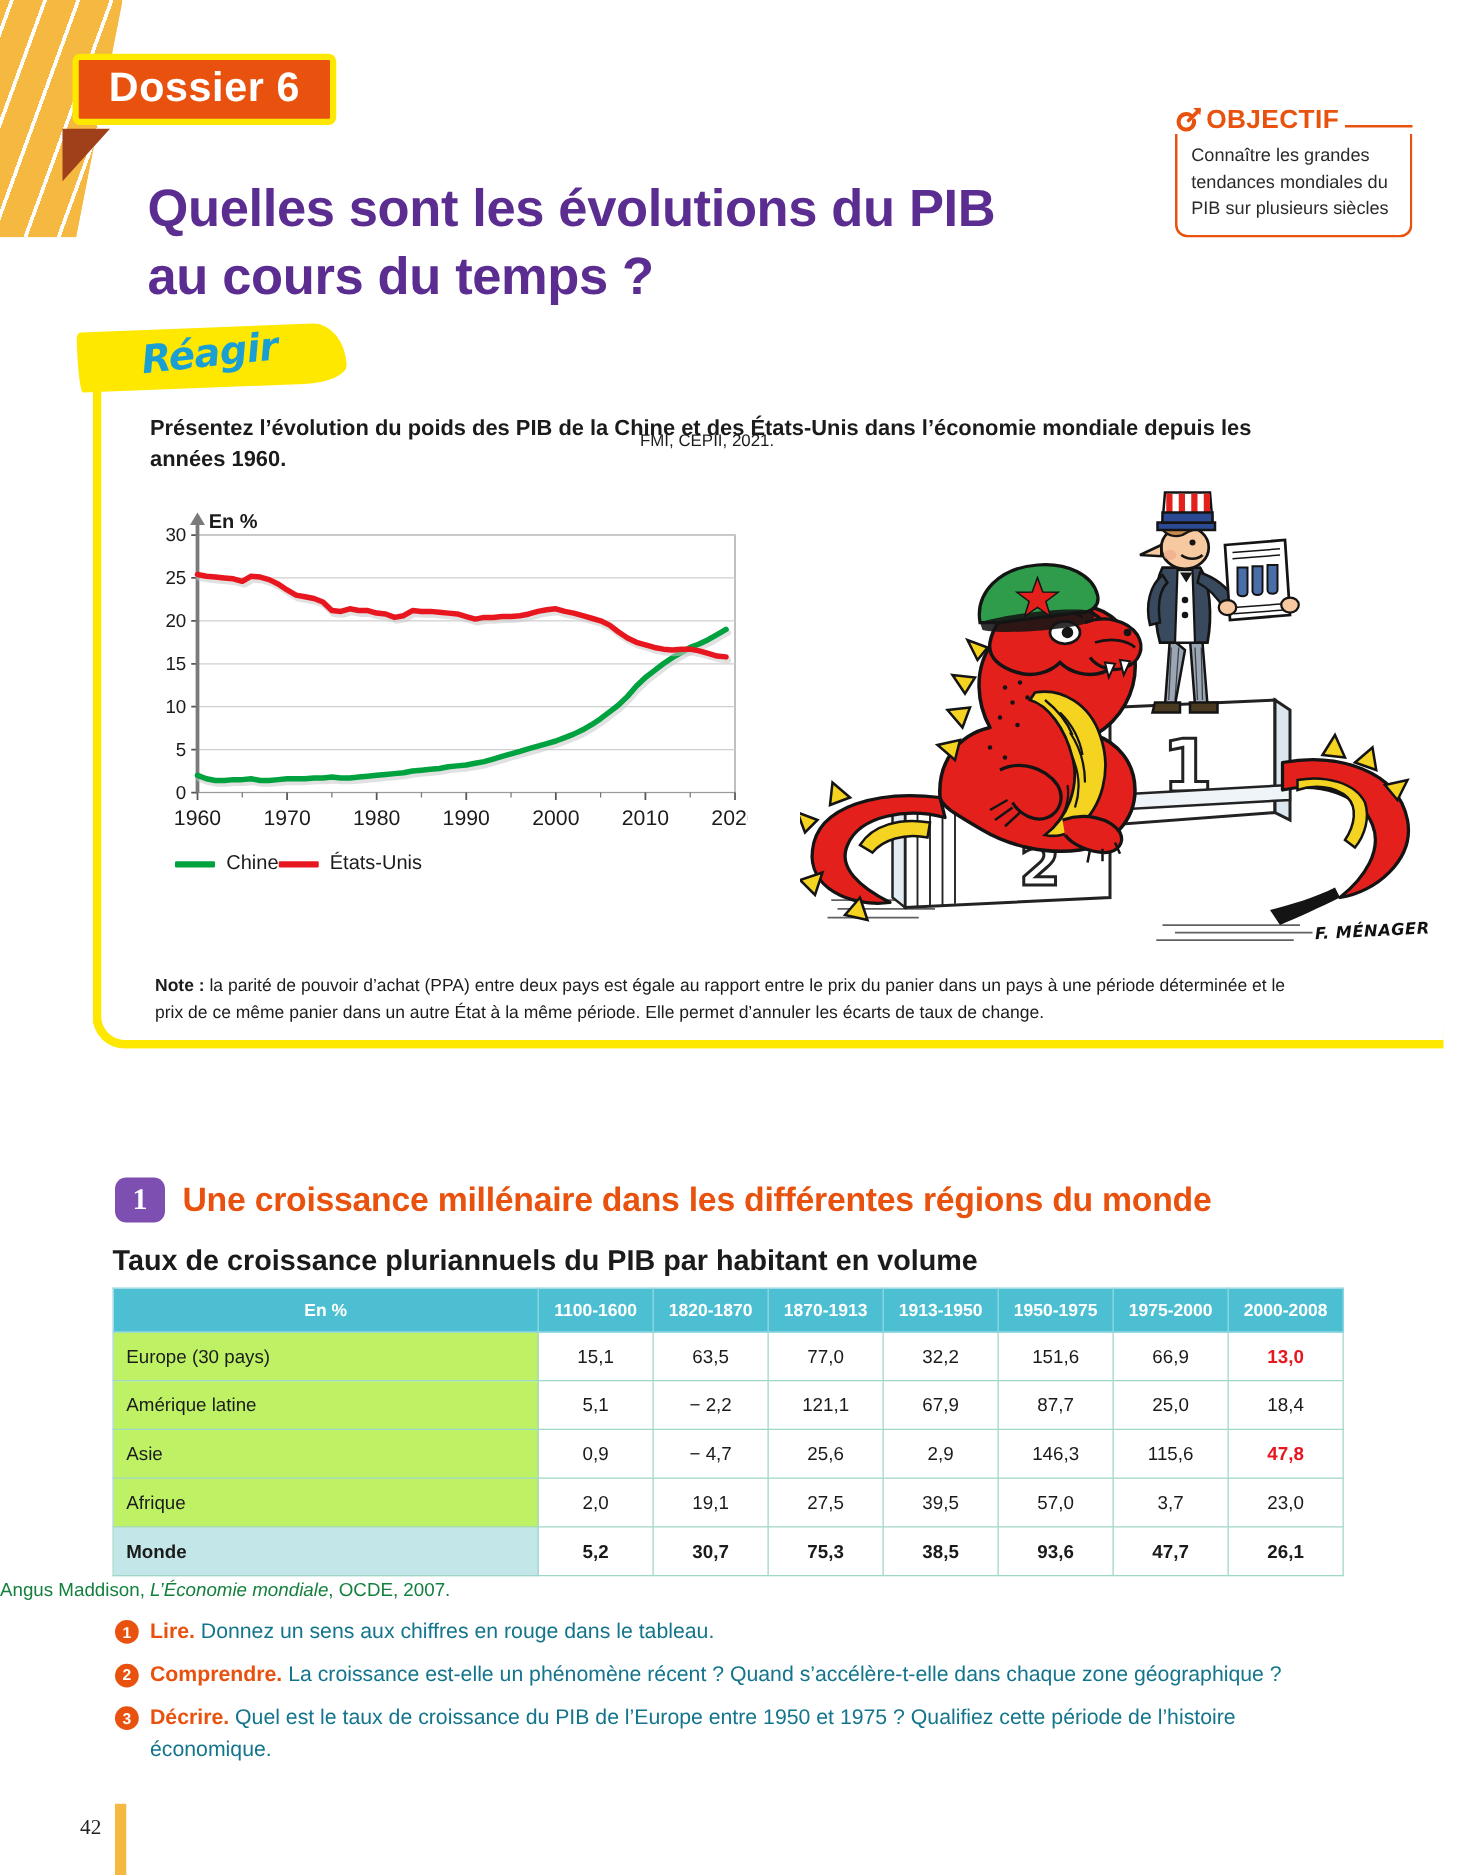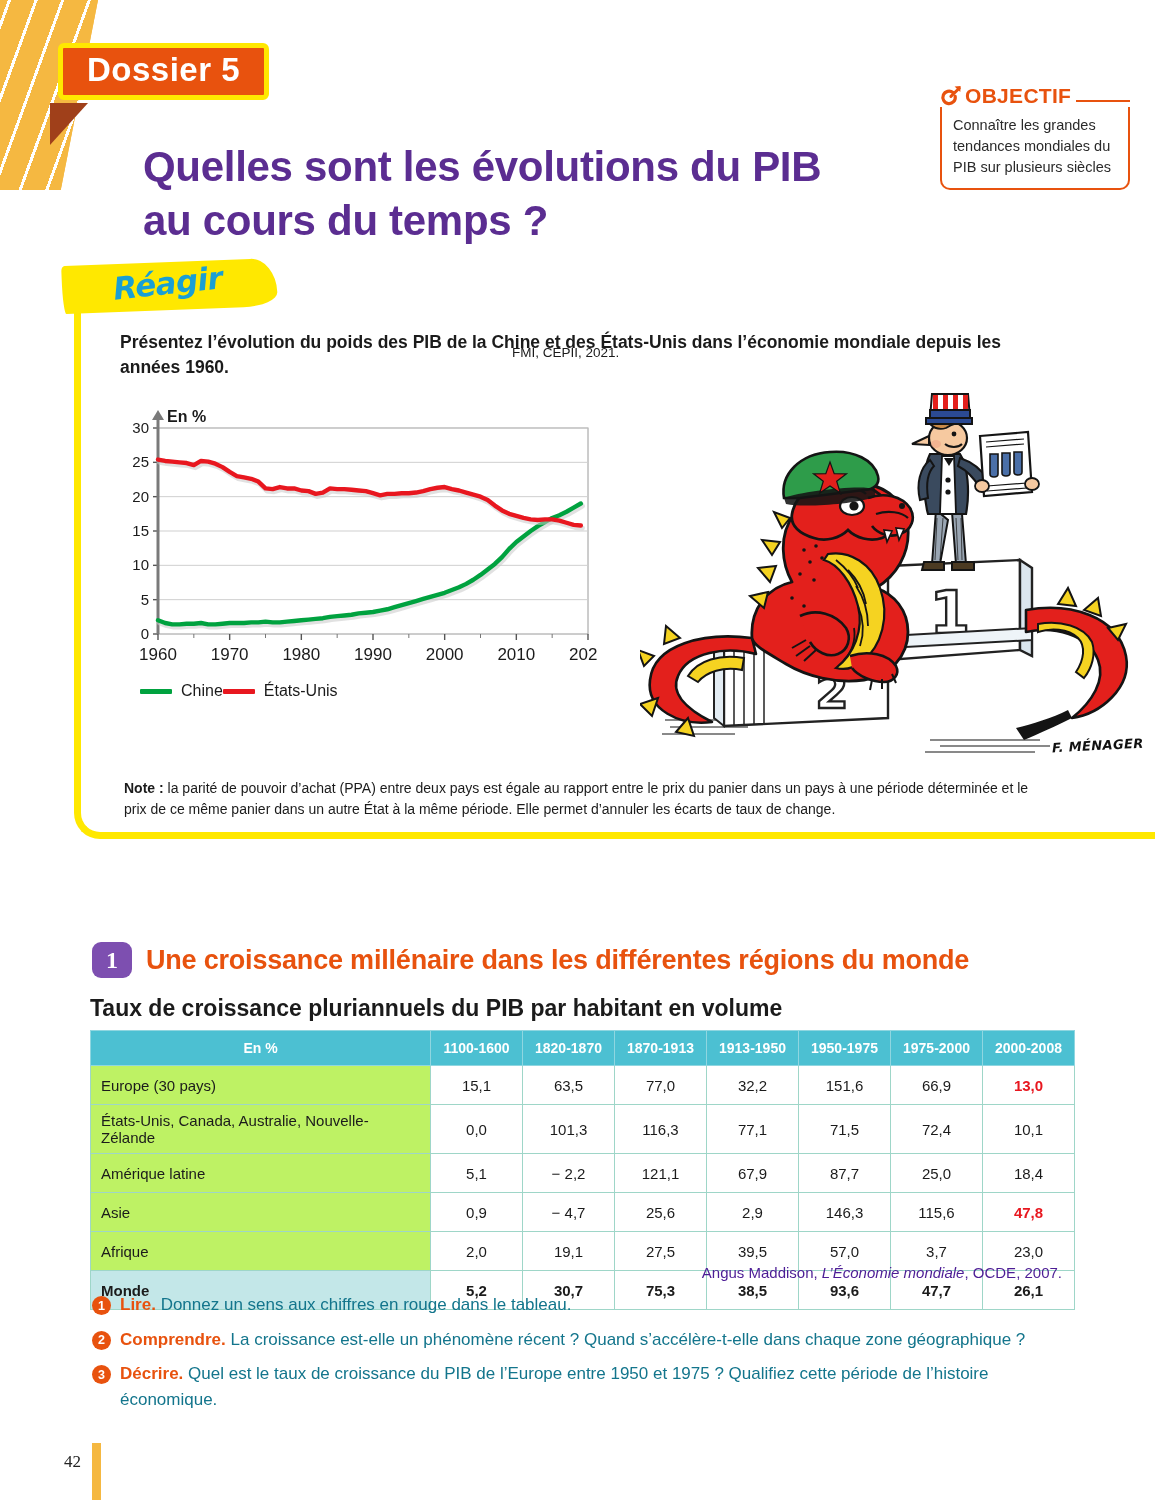--- a/index.html
+++ b/index.html
@@ -51,21 +51,20 @@
     line-height:1;
   }
 
   
   .main-title{
     position:absolute;left:118px;top:112px;width:790px;
     color:#5b2d91;
     font-size:42px;font-weight:bold;
     line-height:1.28;
     letter-spacing:-.3px;
-    margin-left:25px;
   }
 
   
   .objectif-wrap{position:absolute;left:940px;top:84px;width:190px;}
   .objectif-head{
     display:flex;align-items:flex-end;gap:3px;
     color:#e8520e;font-weight:bold;font-size:21px;
     letter-spacing:.3px;
     position:relative;
   }
@@ -175,22 +174,22 @@
     padding:7px 8px;text-align:center;height:24px;
   }
   .data-table td.rowlabel{
     text-align:left;background:#bef264;padding-left:10px;font-size:15px;
   }
   .data-table tr.total td{font-weight:bold;margin-top:24px;}
   .data-table tr.total td.rowlabel{background:#c3e7e8;font-weight:bold;}
   .val-red{color:#e8171f;font-weight:bold;}
 
   .table-source{
-    position:absolute;left:0;top:1264px;width:1062px;text-align:right;
-    font-size:15px;color:#4c1d95;
+    position:absolute;left:0;top:1264px;width:1062px;text-align:left;
+    font-size:15px;color:#15803d;
   }
   .table-source i{font-style:italic;}
 
   
   .questions{position:absolute;left:92px;top:1292px;width:950px;}
   .q-row{display:flex;align-items:flex-start;gap:9px;margin-bottom:9px;}
   .q-num{
     flex:0 0 auto;width:19px;height:19px;border-radius:50%;
     background:#e8520e;color:#fff;font-size:12.5px;font-weight:bold;
     display:flex;align-items:center;justify-content:center;
@@ -211,21 +210,21 @@
 </head>
 <body>
 
 <div class="corner-deco-skew">
   <div class="corner-deco">
     <div class="stripes"></div>
   </div>
 </div>
 <div class="corner-arrow"></div>
 
-<div class="dossier-tag">Dossier 5</div>
+<div class="dossier-tag">Dossier 6</div>
 
 <h1 class="main-title">
   <span>Quelles sont les évolutions du PIB</span><br>
   <span>au cours du temps ?</span>
 </h1>
 
 <div class="objectif-wrap">
   <div class="objectif-head">
     <span class="obj-target">
       <svg width="22" height="24" viewBox="0 0 22 24">
@@ -542,30 +541,20 @@
         <td class="rowlabel">Europe (30 pays)</td>
         <td>15,1</td>
         <td>63,5</td>
         <td>77,0</td>
         <td>32,2</td>
         <td>151,6</td>
         <td>66,9</td>
         <td class="val-red">13,0</td>
       </tr>
       <tr>
-        <td class="rowlabel">États-Unis, Canada, Australie, Nouvelle-Zélande</td>
-        <td>0,0</td>
-        <td>101,3</td>
-        <td>116,3</td>
-        <td>77,1</td>
-        <td>71,5</td>
-        <td>72,4</td>
-        <td>10,1</td>
-      </tr>
-      <tr>
         <td class="rowlabel">Amérique latine</td>
         <td>5,1</td>
         <td>− 2,2</td>
         <td>121,1</td>
         <td>67,9</td>
         <td>87,7</td>
         <td>25,0</td>
         <td>18,4</td>
       </tr>
       <tr>

